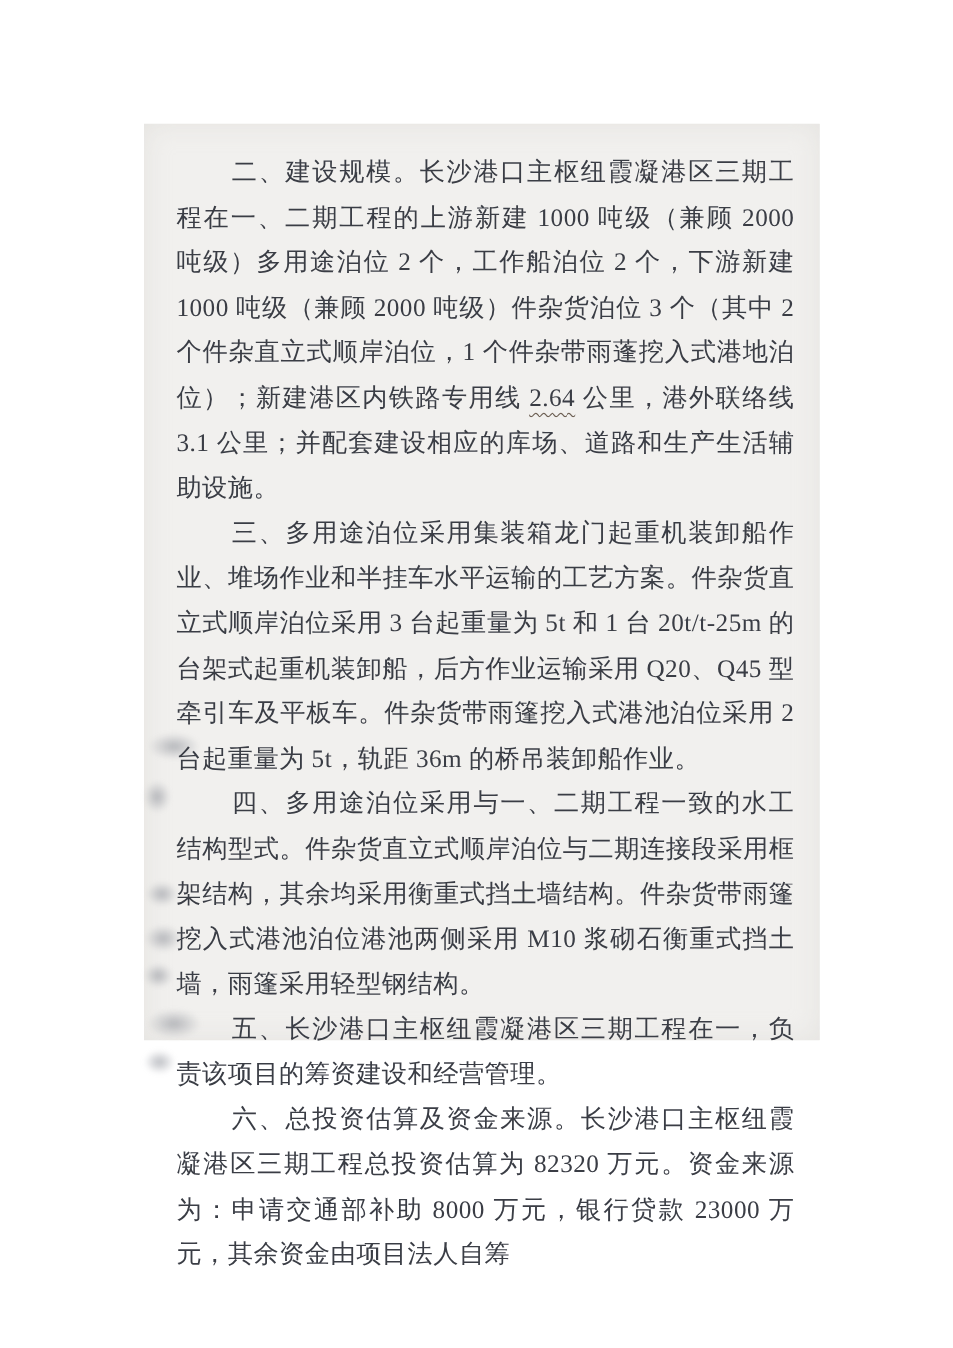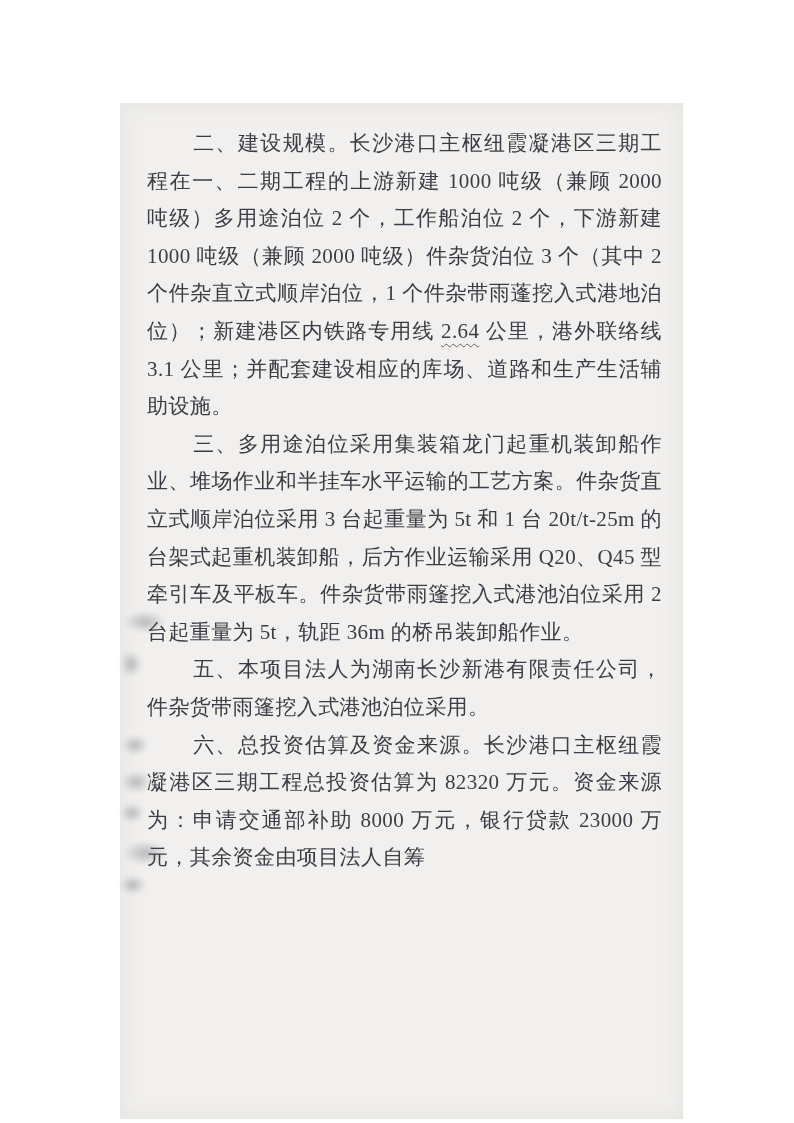--- a/index.html
+++ b/index.html
@@ -15,21 +15,21 @@
     position: relative;
     width: 794px;
     height: 1123px;
     background: #ffffff;
   }
   .paper {
     position: absolute;
     left: 120px;
     top: 103px;
     width: 563px;
-    height: 1016px;
+    height: 764px;
     background: #f1f0ee;
     box-shadow: inset 0 0 22px rgba(205,203,198,0.35);
   }
   .doc-text {
     position: absolute;
     left: 27px;
     top: 22px;
     width: 515px;
     color: #3a3d45;
     font-size: 21px;
@@ -68,17 +68,18 @@
     <div class="smudge" style="left:0px;  top:548px; width:22px; height:26px;"></div>
     <div class="smudge" style="left:2px;  top:632px; width:26px; height:20px;"></div>
     <div class="smudge" style="left:1px;  top:668px; width:30px; height:22px;"></div>
     <div class="smudge" style="left:0px;  top:700px; width:24px; height:20px;"></div>
     <div class="smudge" style="left:3px;  top:738px; width:44px; height:24px;"></div>
     <div class="smudge" style="left:0px;  top:772px; width:26px; height:20px;"></div>
 
     <div class="doc-text">
       <p><span>二、建设规模。长沙港口主枢纽霞凝港区三期工程在一、二期工程的上游新建 1000 吨级（兼顾 2000 吨级）多用途泊位 2 个，工作船泊位 2 个，下游新建 1000 吨级（兼顾 2000 吨级）件杂货泊位 3 个（其中 2 个件杂直立式顺岸泊位，1 个件杂带雨蓬挖入式港地泊位）；新建港区内铁路专用线 </span><span class="wavy">2.64</span><span> 公里，港外联络线 3.1 公里；并配套建设相应的库场、道路和生产生活辅助设施。</span></p>
       <p><span>三、多用途泊位采用集装箱龙门起重机装卸船作业、堆场作业和半挂车水平运输的工艺方案。件杂货直立式顺岸泊位采用 3 台起重量为 5t 和 1 台 20t/t-25m 的台架式起重机装卸船，后方作业运输采用 Q20、Q45 型牵引车及平板车。件杂货带雨篷挖入式港池泊位采用 2 台起重量为 5t，轨距 36m 的桥吊装卸船作业。</span></p>
-      <p><span>五、本项目法人为湖南长沙新港有限责任公司，件杂货带雨篷挖入式港池泊位采用。</span></p>
+      <p><span>四、多用途泊位采用与一、二期工程一致的水工结构型式。件杂货直立式顺岸泊位与二期连接段采用框架结构，其余均采用衡重式挡土墙结构。件杂货带雨篷挖入式港池泊位港池两侧采用 M10 浆砌石衡重式挡土墙，雨篷采用轻型钢结构。</span></p>
+      <p><span>五、长沙港口主枢纽霞凝港区三期工程在一，负责该项目的筹资建设和经营管理。</span></p>
       <p><span>六、总投资估算及资金来源。长沙港口主枢纽霞凝港区三期工程总投资估算为 82320 万元。资金来源为：申请交通部补助 8000 万元，银行贷款 23000 万元，其余资金由项目法人自筹</span></p>
     </div>
   </div>
 </div>
 
 </body></html>

